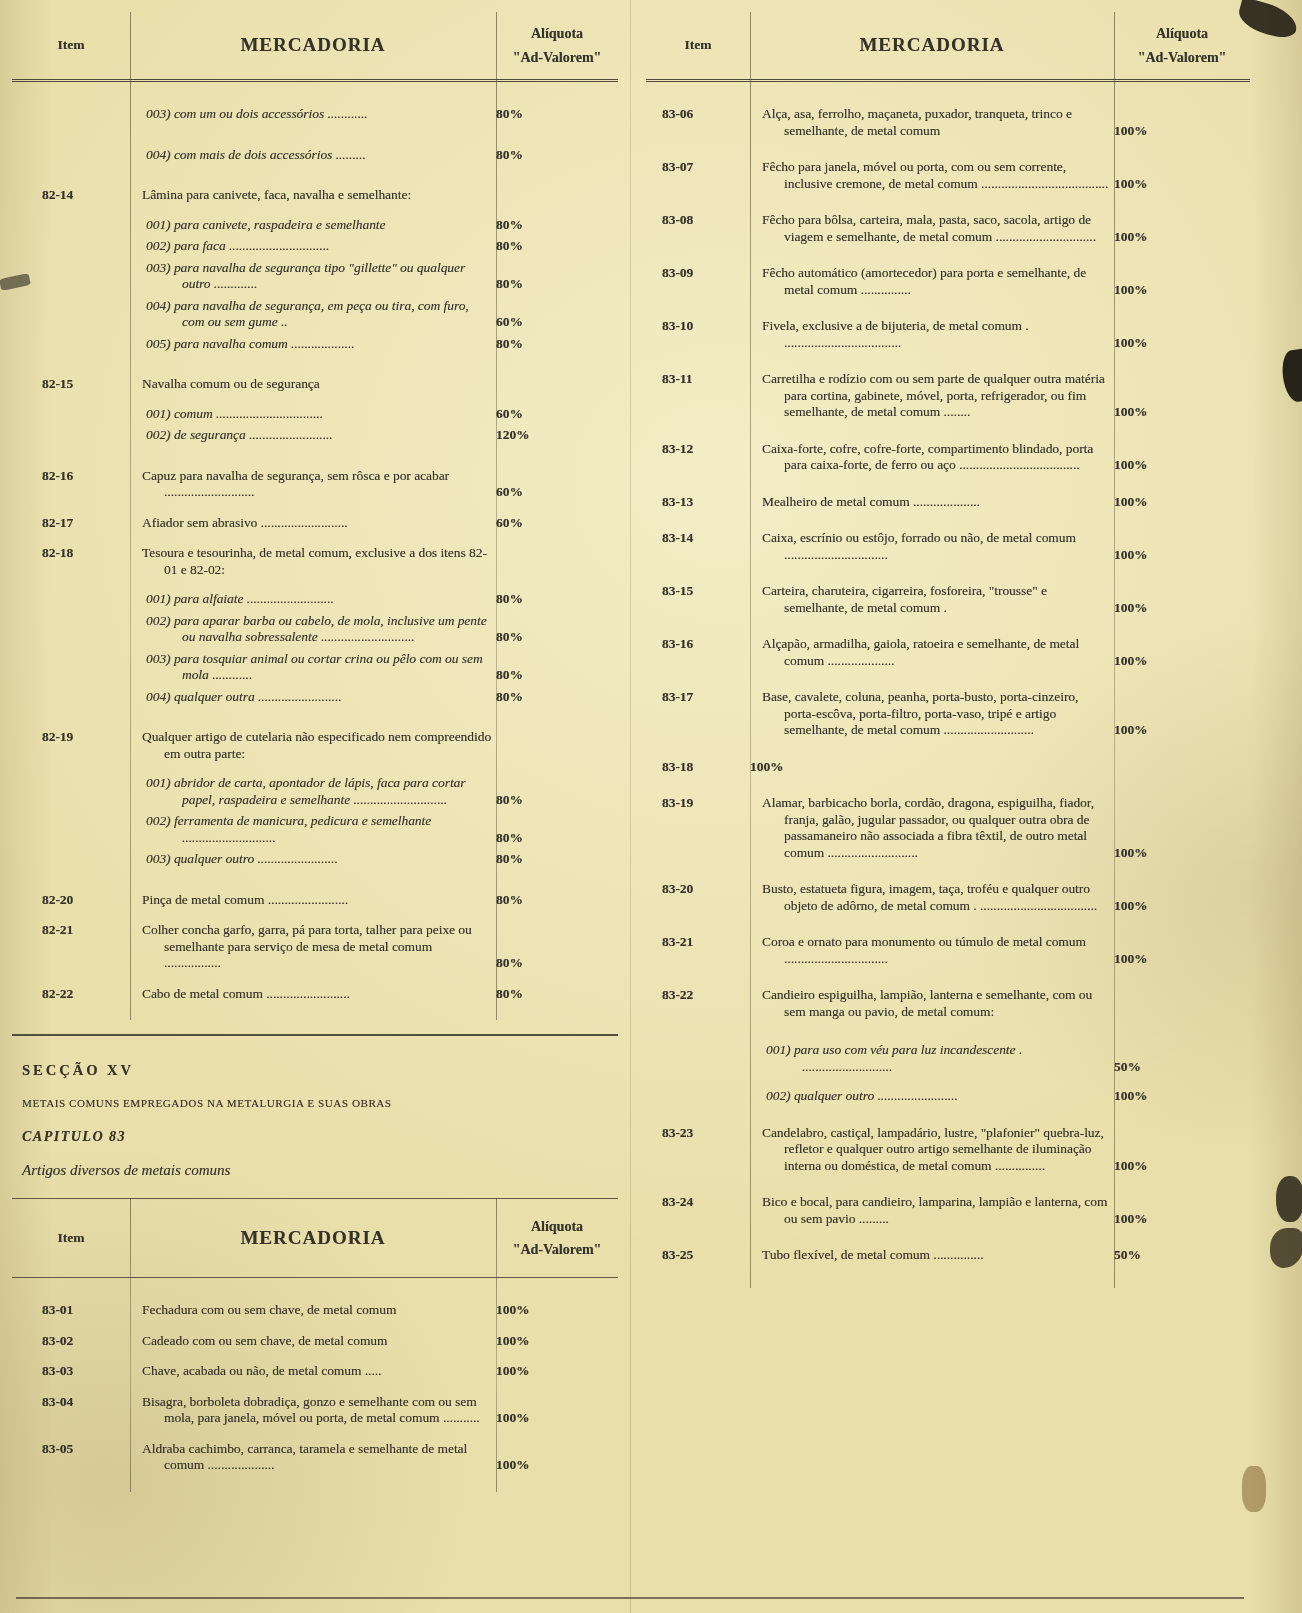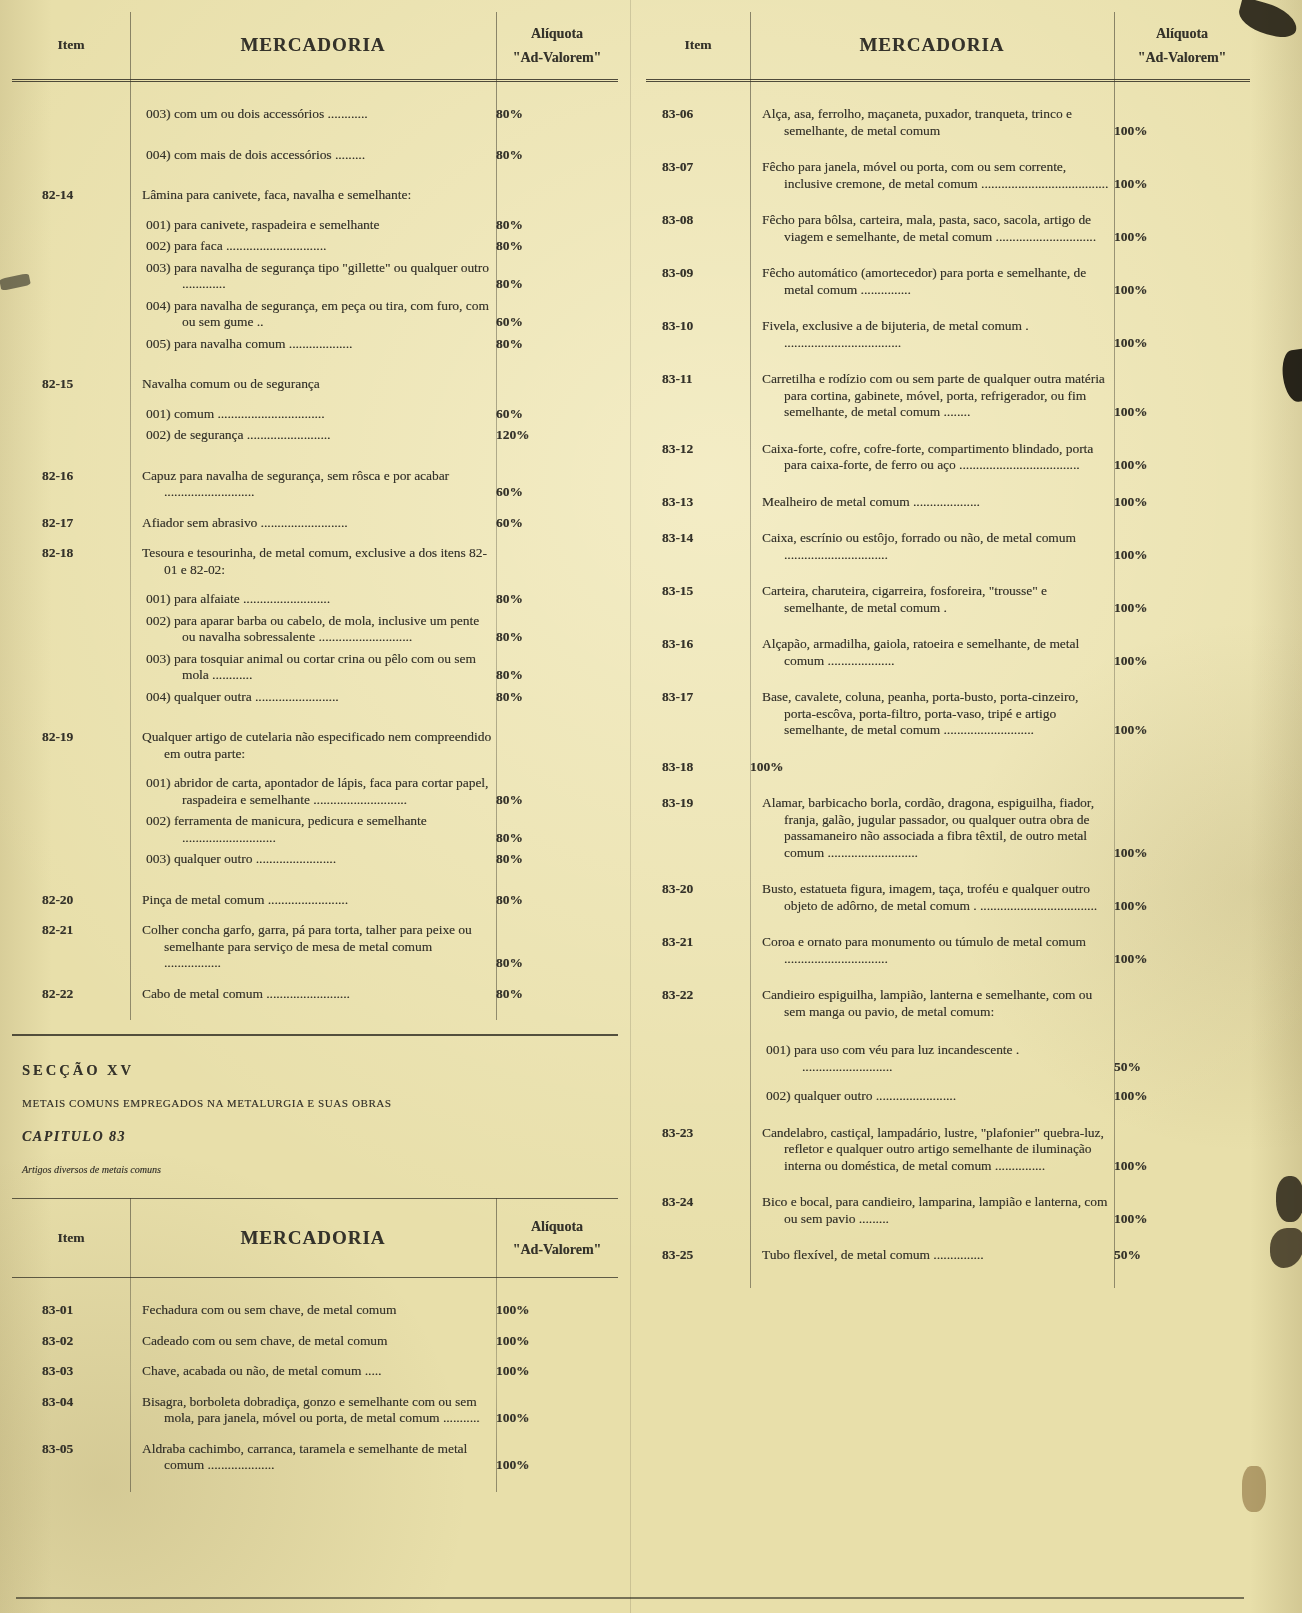--- a/index.html
+++ b/index.html
@@ -48,29 +48,29 @@
   .row.gap-lg{margin-bottom:24px;}
   .col-right .row{margin-bottom:20px;}
   .part+.part{margin-top:5px;}
   .part.first-sub{margin-top:13px;}
   .col-right .part+.part{margin-top:13px;}
   .col-right .part.first-sub{margin-top:22px;}
 
   .pc-item{font-weight:bold;padding-left:30px;white-space:nowrap;}
   .col-right .pc-item{padding-left:16px;}
   .pc-text{padding-left:34px;text-indent:-22px;padding-right:4px;}
-  .sub .pc-text{padding-left:52px;text-indent:-36px;}
+  .sub .pc-text{padding-left:52px;text-indent:-36px;font-style:italic;}
   .pc-rate{font-weight:bold;text-align:left;align-self:end;}
 
   .section-block{margin-top:12px;border-top:2.5px solid rgba(45,42,32,.8);
     padding:26px 10px 20px;text-align:left;}
   .sec-main{font-weight:bold;font-size:14.5px;letter-spacing:3px;margin-bottom:16px;}
   .sec-sub{font-weight:normal;font-size:11px;letter-spacing:.6px;margin-bottom:18px;}
   .sec-chapter{font-weight:bold;font-style:italic;font-size:14px;letter-spacing:1.5px;margin-bottom:16px;}
-  .sec-desc{font-style:italic;font-size:10px;}
+  .sec-desc{font-style:italic;font-size:15px;}
 
   .gutter-line{position:absolute;left:630px;top:0;bottom:0;width:1px;background:rgba(70,65,50,.18);}
   .bottom-rule{position:absolute;left:16px;right:58px;top:1597px;height:2px;background:rgba(42,40,30,.6);}
 
   .artifact{position:absolute;}
   .a1{left:1238px;top:4px;width:60px;height:30px;background:#241f14;
       border-radius:10% 70% 40% 60%;transform:rotate(15deg);opacity:.9}
   .a2{left:1283px;top:350px;width:24px;height:52px;background:#17140d;
       border-radius:50% 0 0 50%;transform:rotate(-8deg);opacity:.92}
   .a3{left:1276px;top:1176px;width:28px;height:46px;background:#2a2417;border-radius:45%;opacity:.85}

